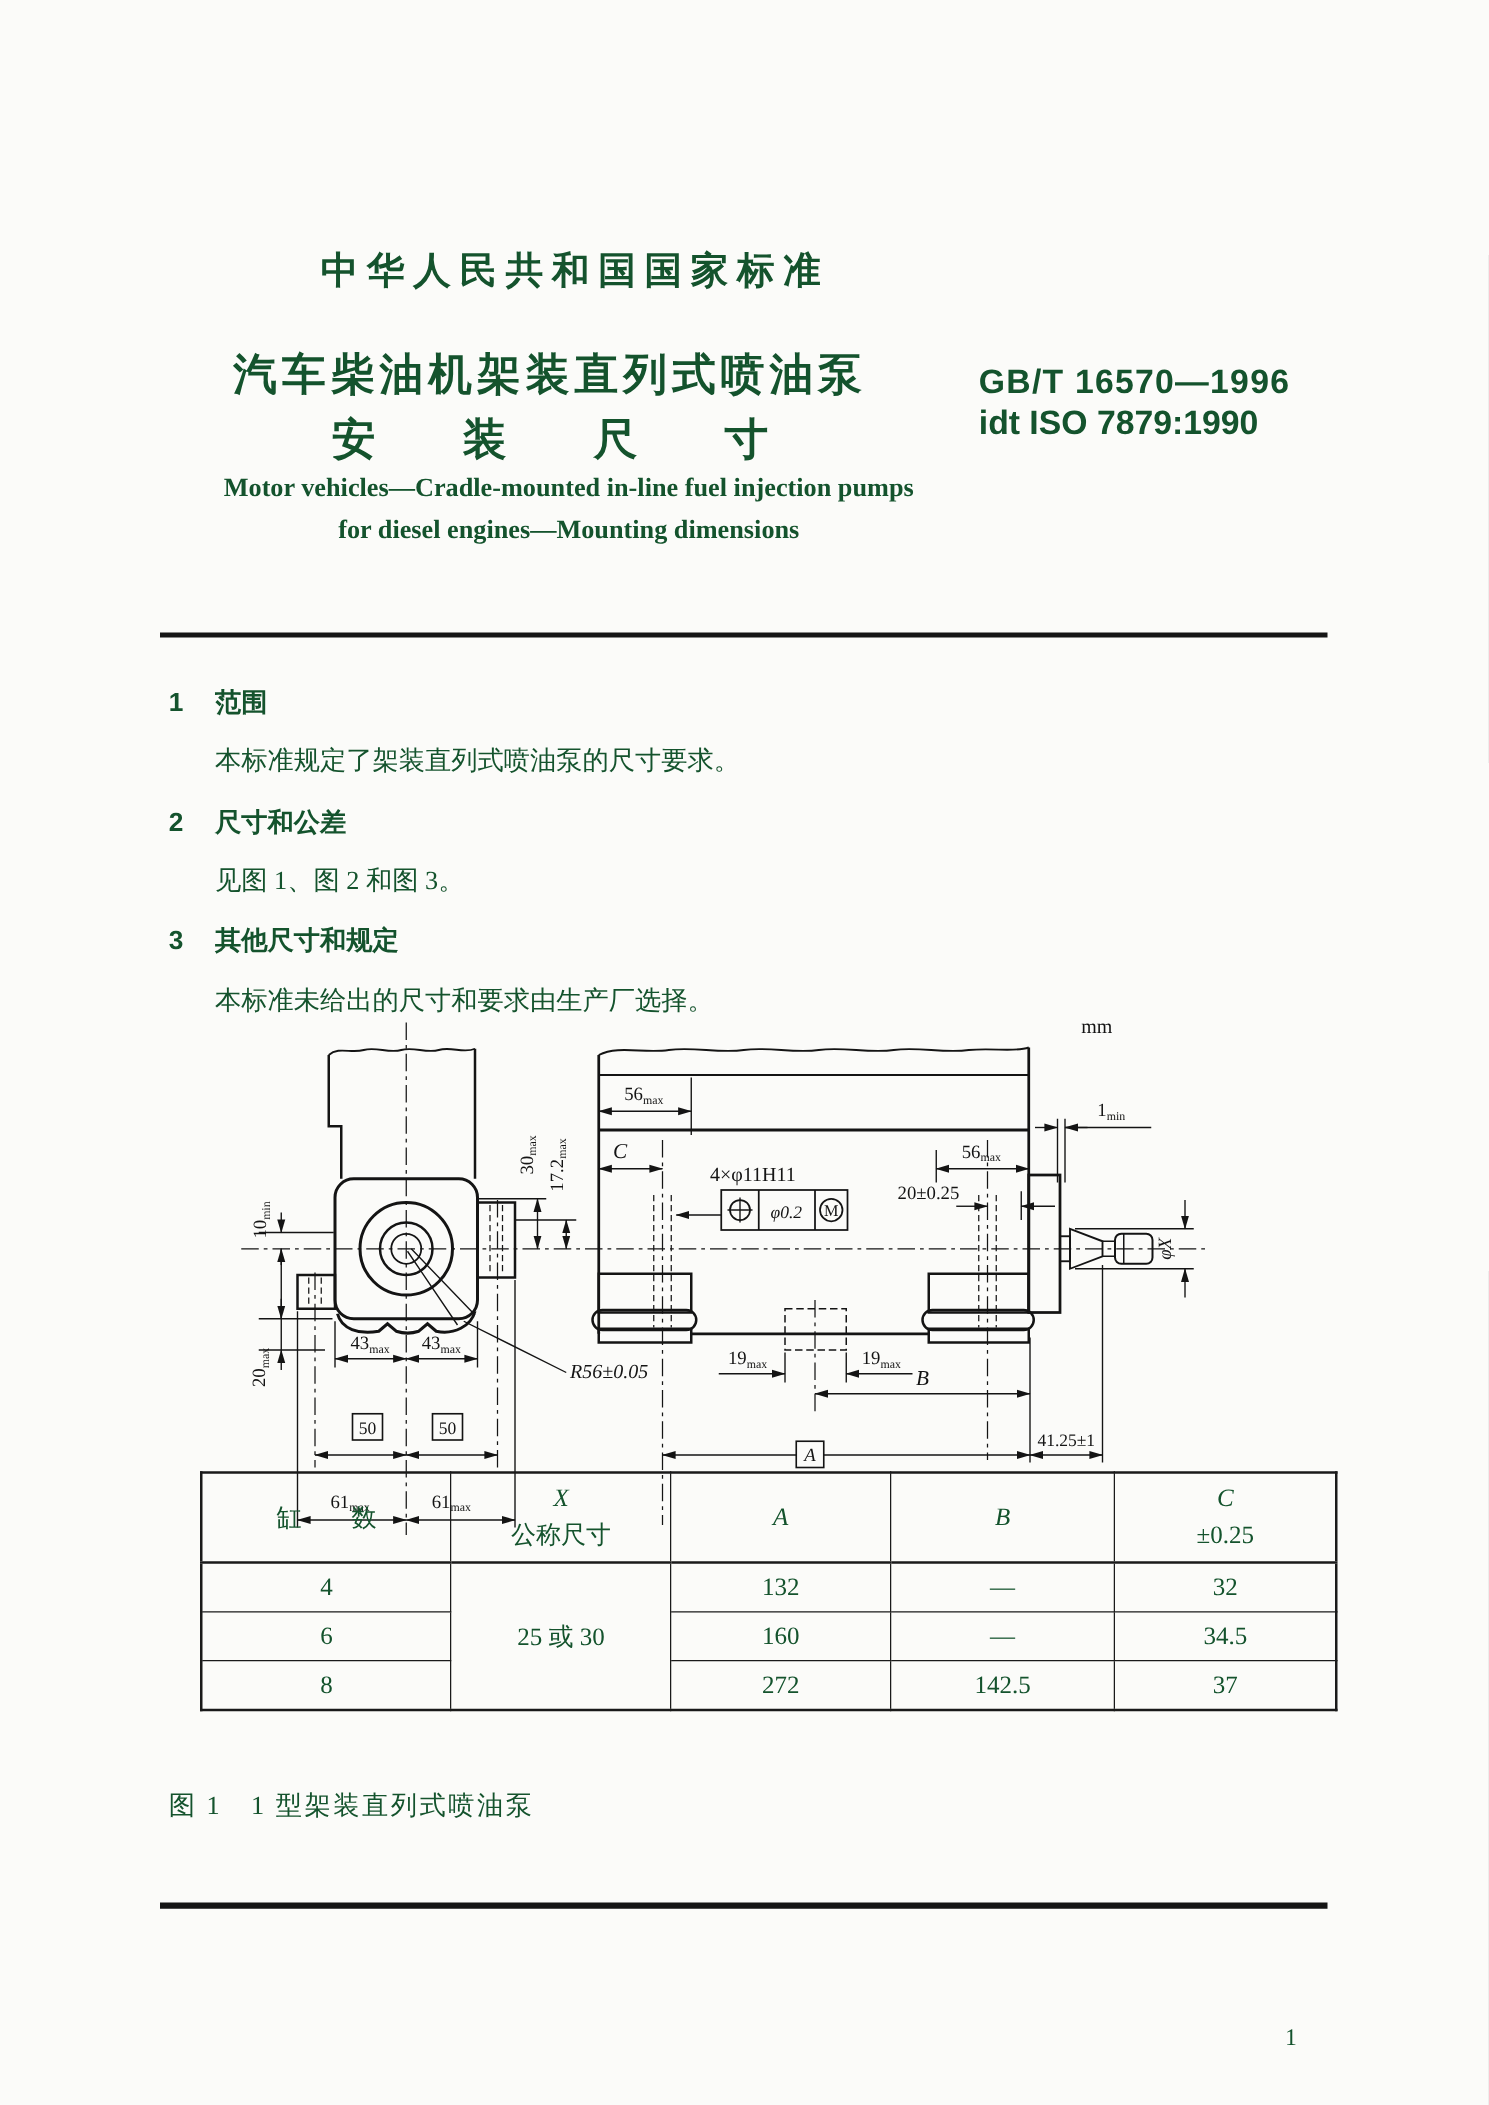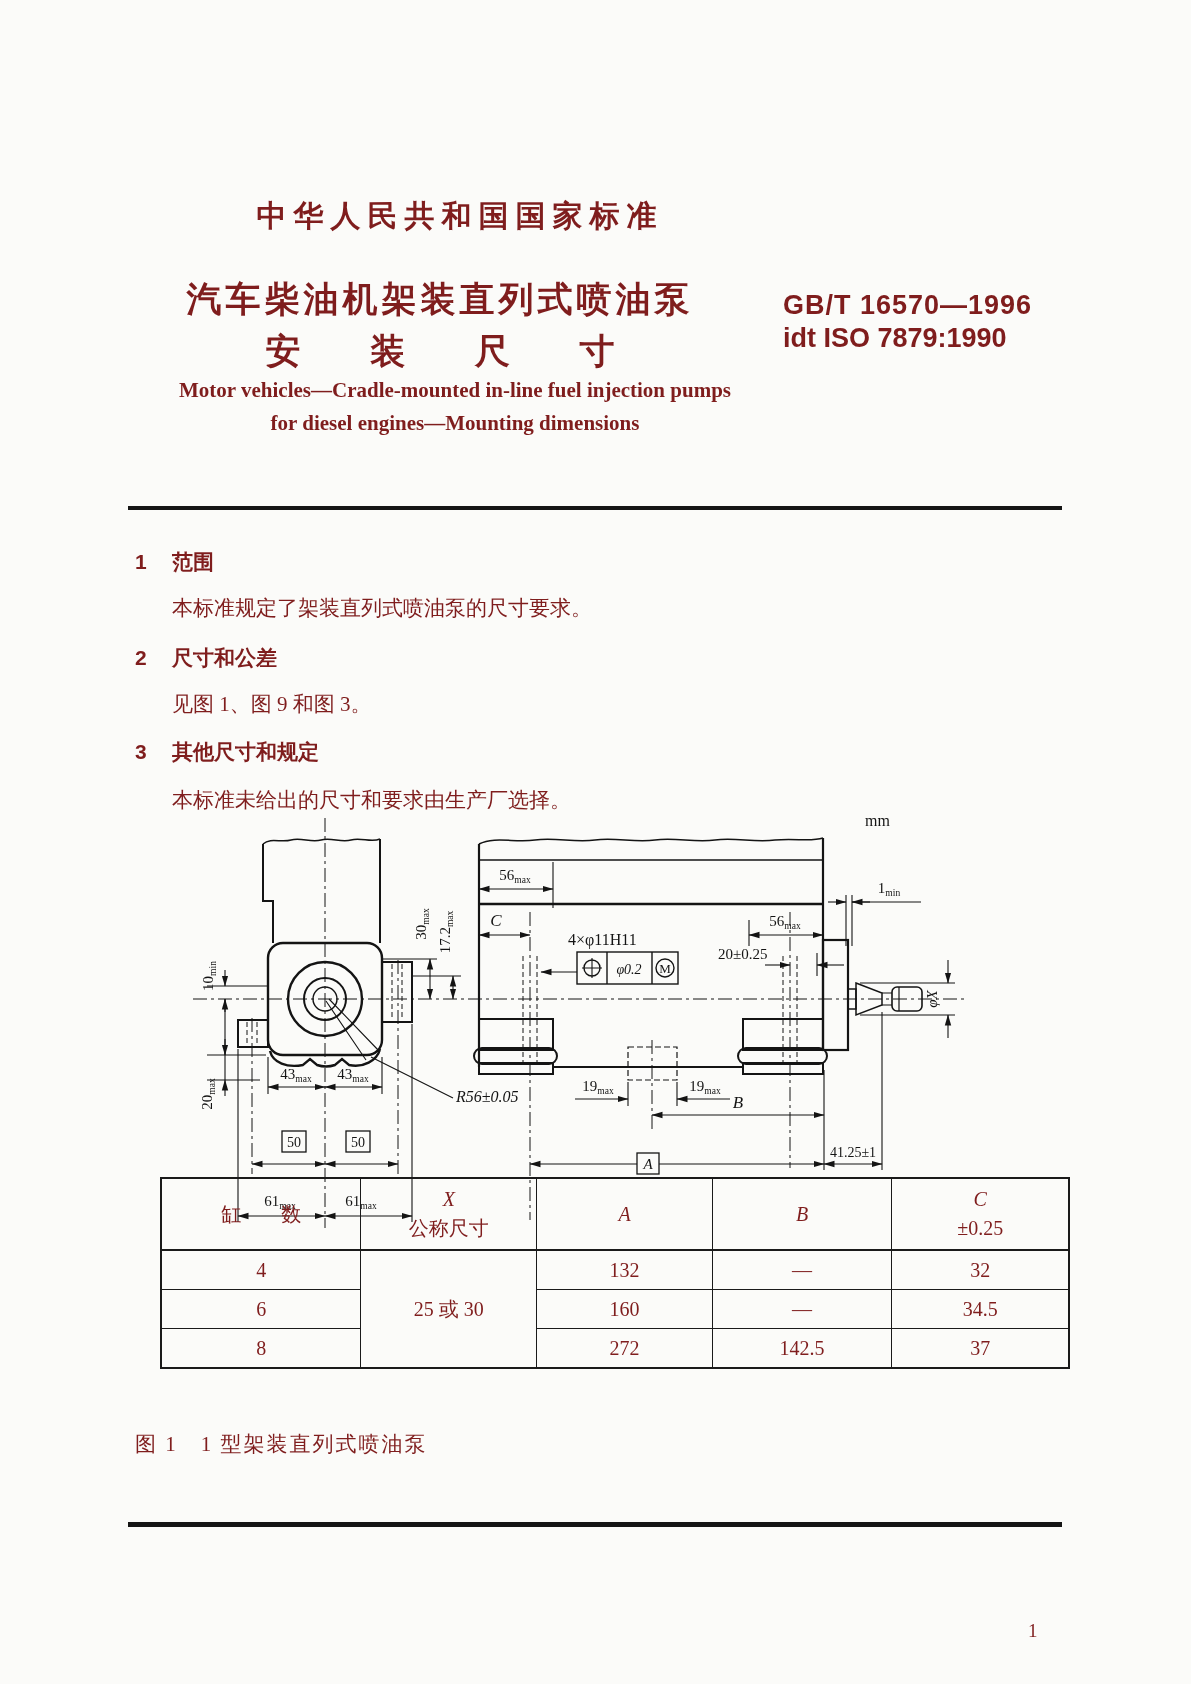--- a/index.html
+++ b/index.html
@@ -1,16 +1,16 @@
 <!DOCTYPE html>
 <html><head>
 <meta charset="utf-8">
 <style>
   html,body{margin:0;padding:0;background:#d9d9d9;}
-  .page{position:relative;width:1191px;height:1684px;background:#fbfbf9;color:#7f1d1d;
+  .page{position:relative;width:1191px;height:1684px;background:#fbfbf9;color:#14532d;
         font-family:"Liberation Serif","DejaVu Serif",serif;overflow:hidden;}
   .abs{position:absolute;}
   .hei{font-family:"Liberation Sans","DejaVu Sans",sans-serif;font-weight:bold;}
   .std-label{top:196px;left:150px;width:620px;text-align:center;font-size:30px;letter-spacing:7px;}
   .title1{top:276px;left:120px;width:640px;text-align:center;font-size:35px;letter-spacing:4px;}
   .title2{top:328px;left:120px;width:640px;text-align:center;font-size:35px;letter-spacing:30px;text-indent:30px;}
   .code1{top:290px;left:783px;font-size:27px;letter-spacing:1px;}
   .code2{top:323px;left:783px;font-size:27px;}
   .entitle{left:135px;width:640px;text-align:center;font-weight:bold;font-size:21px;}
   .en1{top:378px;} .en2{top:411px;}
@@ -54,21 +54,21 @@
   <div class="abs rule rule1"></div>
 
   <div class="abs sec-h h1">
     <span class="num">1</span><span class="tt">范围</span>
   </div>
   <div class="abs sec-b b1">本标准规定了架装直列式喷油泵的尺寸要求。</div>
 
   <div class="abs sec-h h2">
     <span class="num">2</span><span class="tt">尺寸和公差</span>
   </div>
-  <div class="abs sec-b b2">见图 1、图 9 和图 3。</div>
+  <div class="abs sec-b b2">见图 1、图 2 和图 3。</div>
 
   <div class="abs sec-h h3">
     <span class="num">3</span><span class="tt">其他尺寸和规定</span>
   </div>
   <div class="abs sec-b b3">本标准未给出的尺寸和要求由生产厂选择。</div>
 
   <svg class="abs drawing" viewBox="0 0 920 470" width="920" height="470">
     <defs>
       <marker id="arw" markerWidth="12" markerHeight="8" refX="10.5" refY="4" orient="auto-start-reverse" markerUnits="userSpaceOnUse">
         <path d="M0,0.8 L11,4 L0,7.2 Z" fill="#141414"></path>

